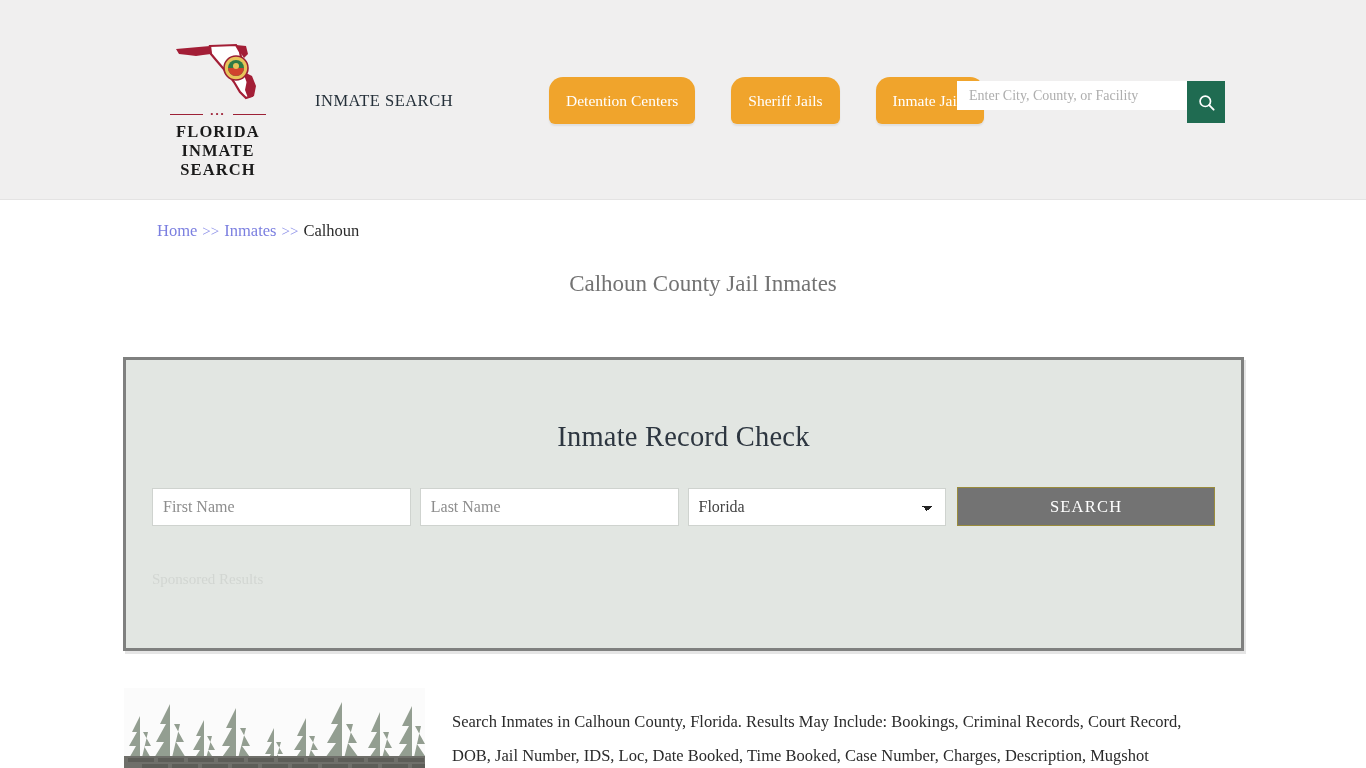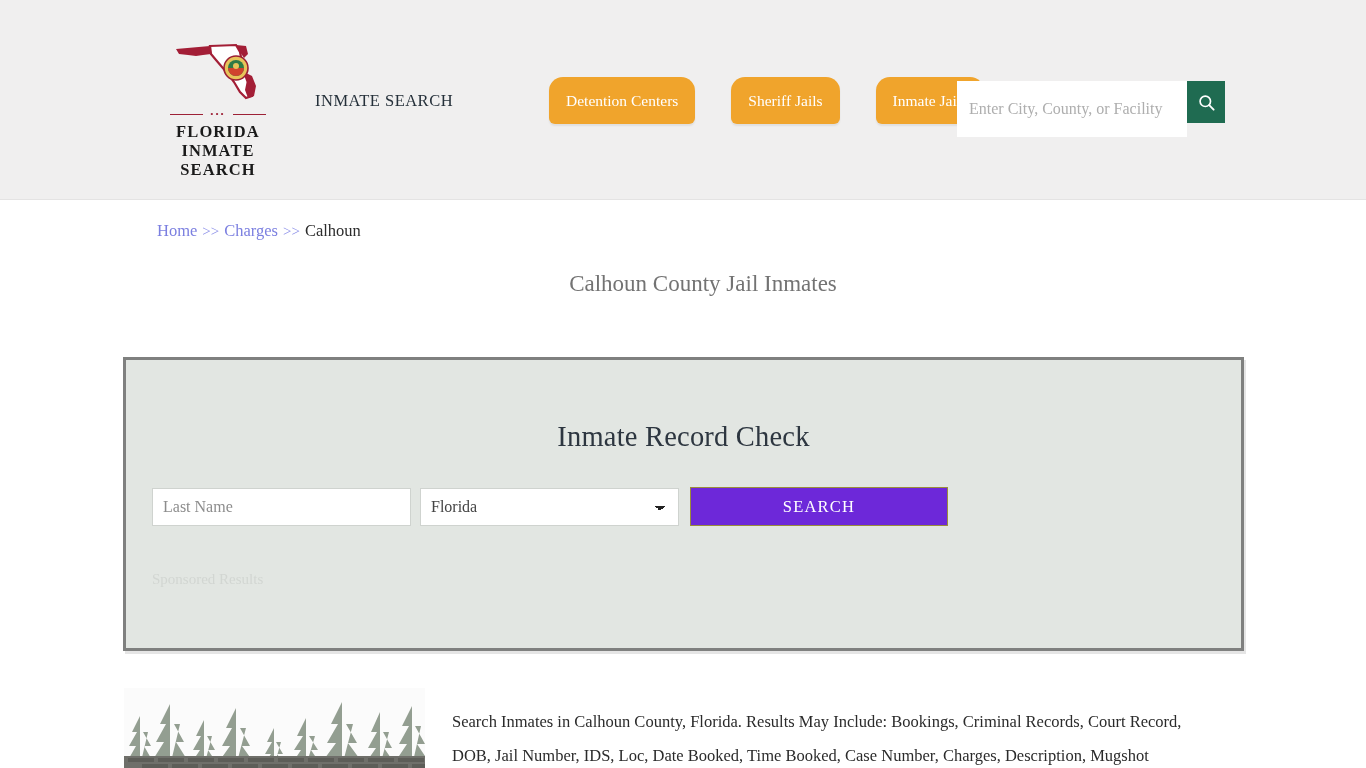--- a/index.html
+++ b/index.html
@@ -116,25 +116,25 @@
   .header-search-wrap {
     position: absolute;
     left: 957px;
     top: 81px;
     display: flex;
     height: 42px;
     z-index: 5;
   }
   .header-search-input {
     width: 230px;
-    height: 56px;
+    height: 29px;
     border: none;
     outline: none;
     background: #ffffff;
-    font-size: 16px;
+    font-size: 14px;
     font-family: "Liberation Serif", "DejaVu Serif", serif;
     color: #333;
     padding: 0 12px;
   }
   .header-search-input::placeholder { color: #aeaeae; }
   .header-search-btn {
     width: 38px;
     height: 42px;
     background: #1f6b51;
     border: none;
@@ -231,21 +231,21 @@
       linear-gradient(135deg, #222 50%, transparent 50%);
     background-position:
       calc(100% - 18px) 17px,
       calc(100% - 13px) 17px;
     background-size: 5px 5px, 5px 5px;
     background-repeat: no-repeat;
   }
   .search-submit {
     width: 258px;
     height: 39px;
-    background: #6d28d9;
+    background: #737373;
     border: 1px solid #9a8c3c;
     color: #ffffff;
     font-size: 16.5px;
     letter-spacing: 1.2px;
     font-family: "Liberation Serif", "DejaVu Serif", serif;
     cursor: pointer;
   }
   .sponsored {
     padding: 0 26px;
     margin-top: 45px;
@@ -317,29 +317,30 @@
           <circle cx="10.5" cy="10.5" r="6.6" fill="none" stroke="#ffffff" stroke-width="2.1"></circle>
           <line x1="15.4" y1="15.4" x2="21" y2="21" stroke="#ffffff" stroke-width="2.4" stroke-linecap="round"></line>
         </svg>
       </button>
     </div>
 
   </div>
 </header>
 
 <div class="breadcrumb">
-  <a href="#">Home</a><span class="sep">&gt;&gt;</span><a href="#">Charges</a><span class="sep">&gt;&gt;</span><span class="current">Calhoun</span>
+  <a href="#">Home</a><span class="sep">&gt;&gt;</span><a href="#">Inmates</a><span class="sep">&gt;&gt;</span><span class="current">Calhoun</span>
 </div>
 
 <h1 class="page-title">Calhoun County Jail Inmates</h1>
 
 <section class="search-card">
   <h2 class="card-title">Inmate Record Check</h2>
 
   <div class="form-row">
+    <input class="fld fld-first" type="text" placeholder="First Name" style="">
     <input class="fld fld-last" type="text" placeholder="Last Name" style="">
     <select class="fld fld-state">
       <option>Florida</option>
     </select>
     <button class="search-submit">SEARCH</button>
   </div>
 
   <div class="sponsored">Sponsored Results</div>
 </section>
 

